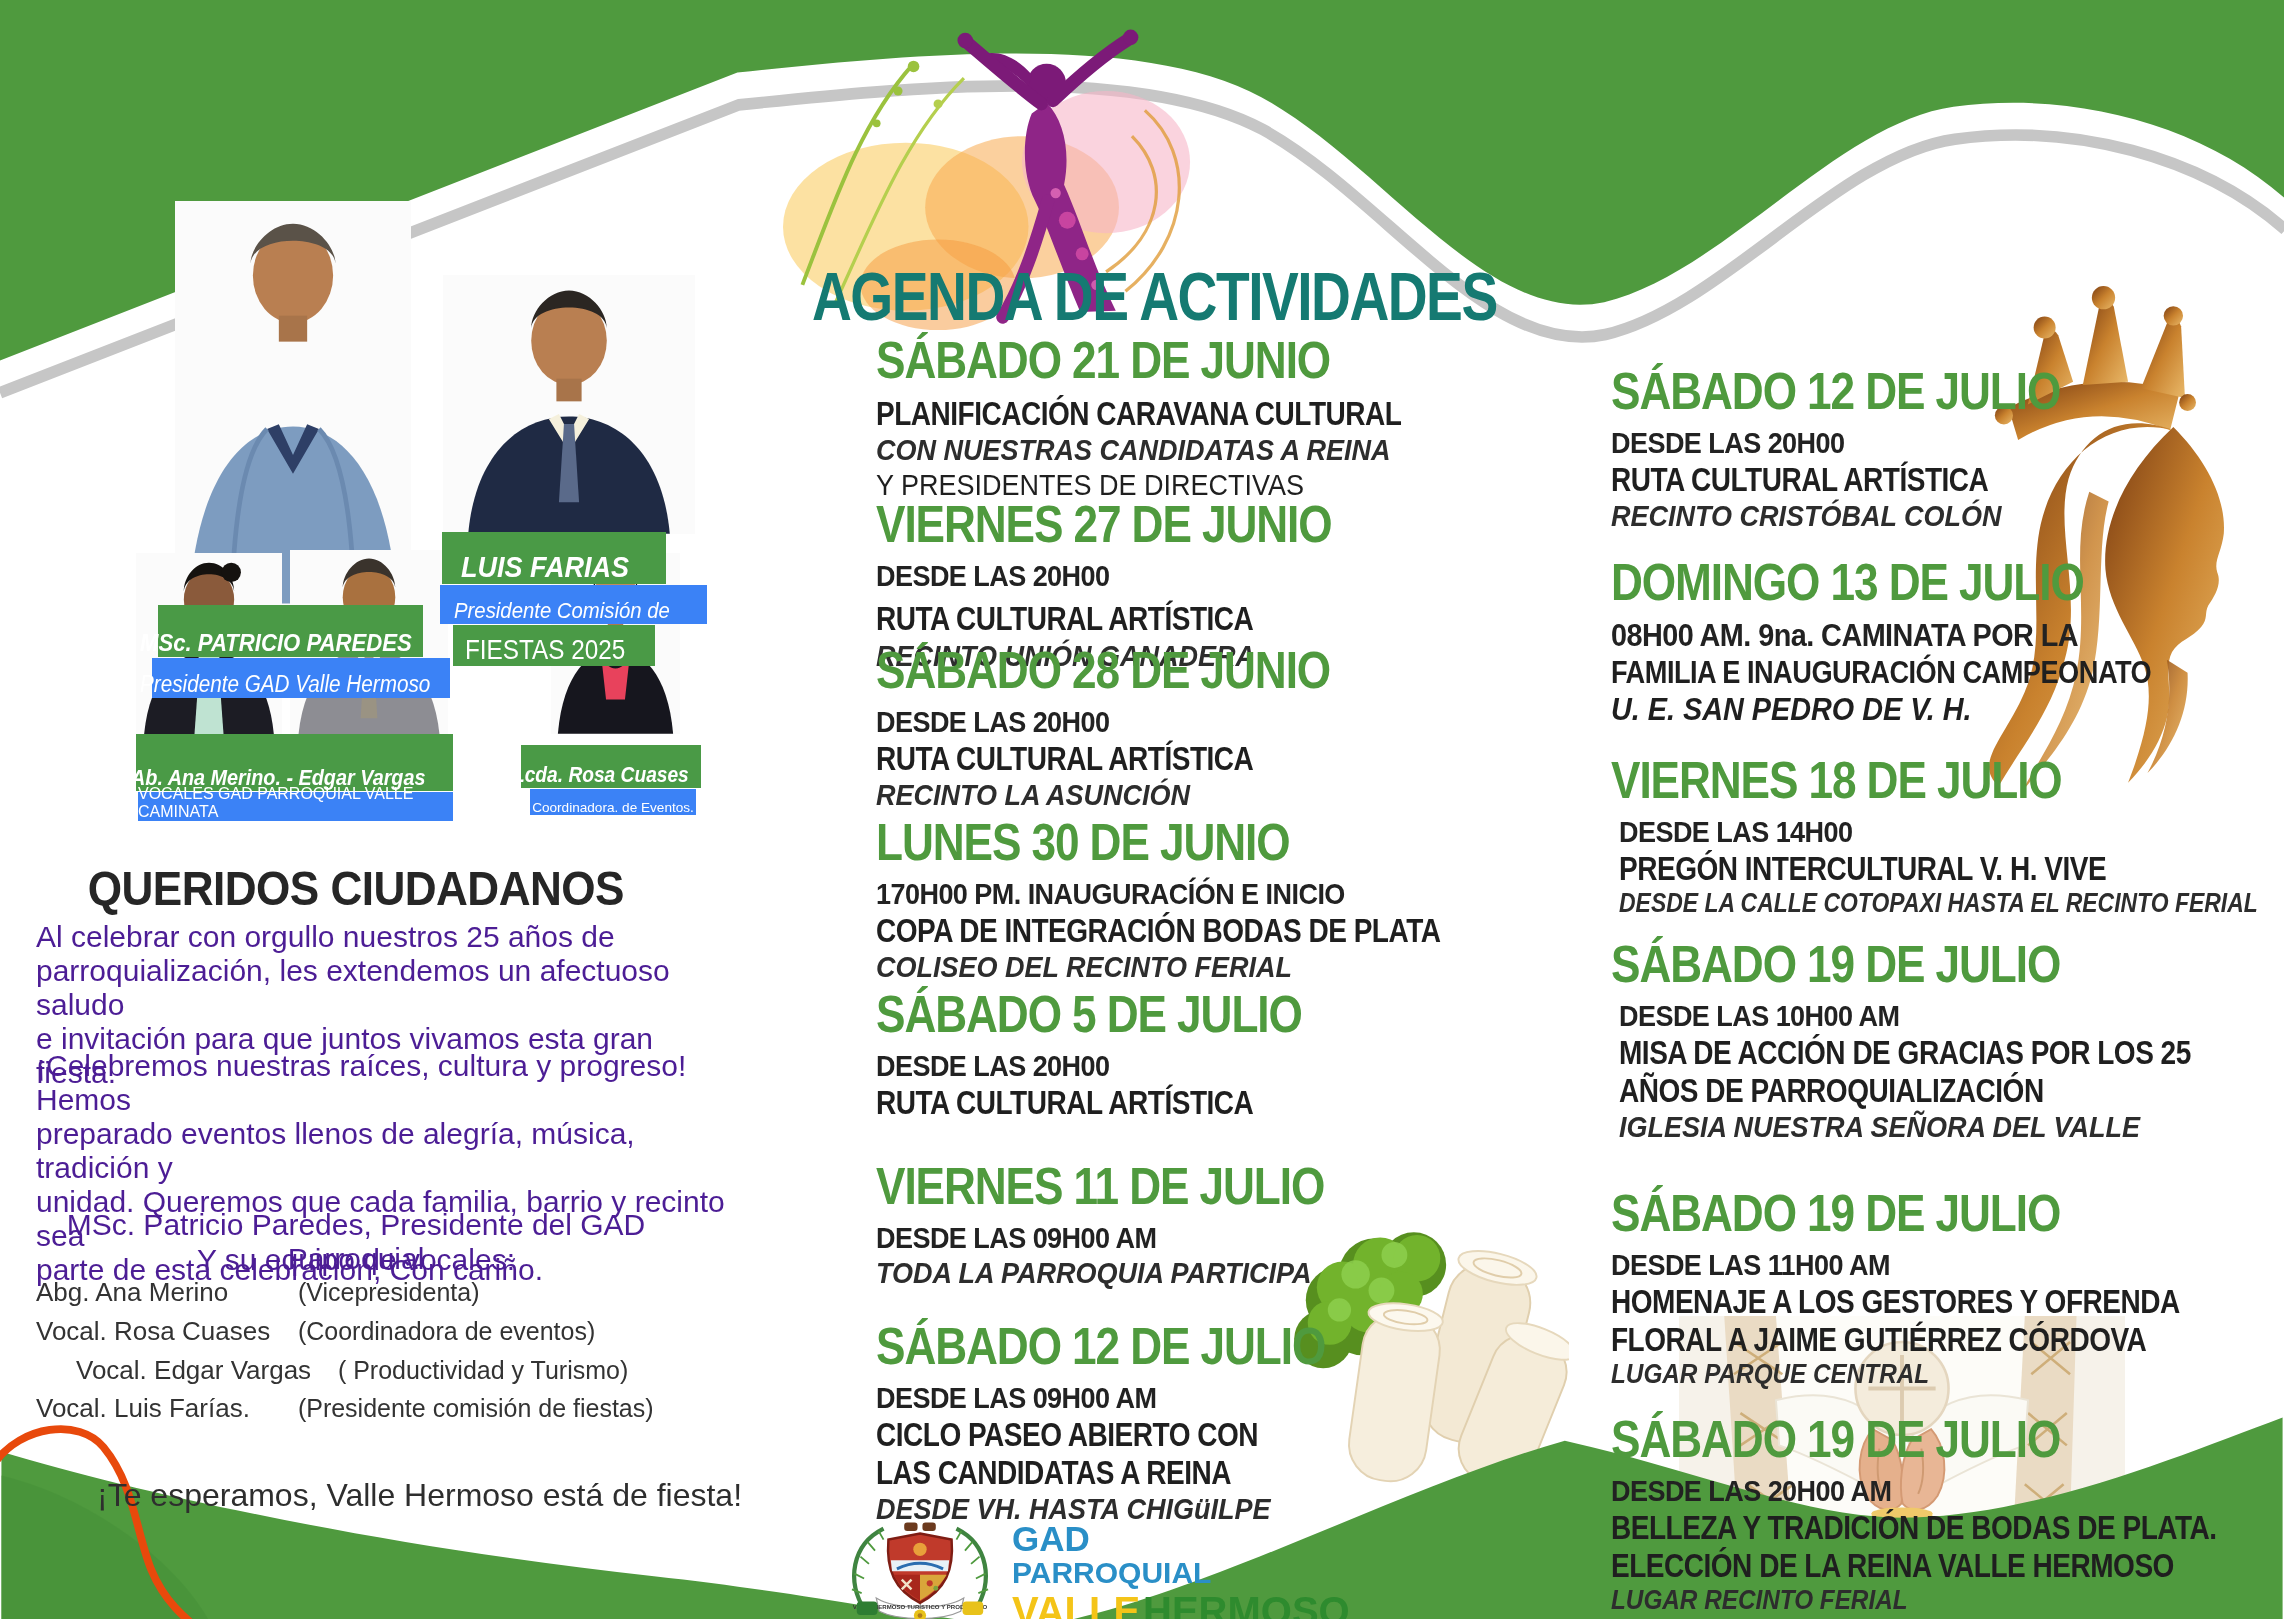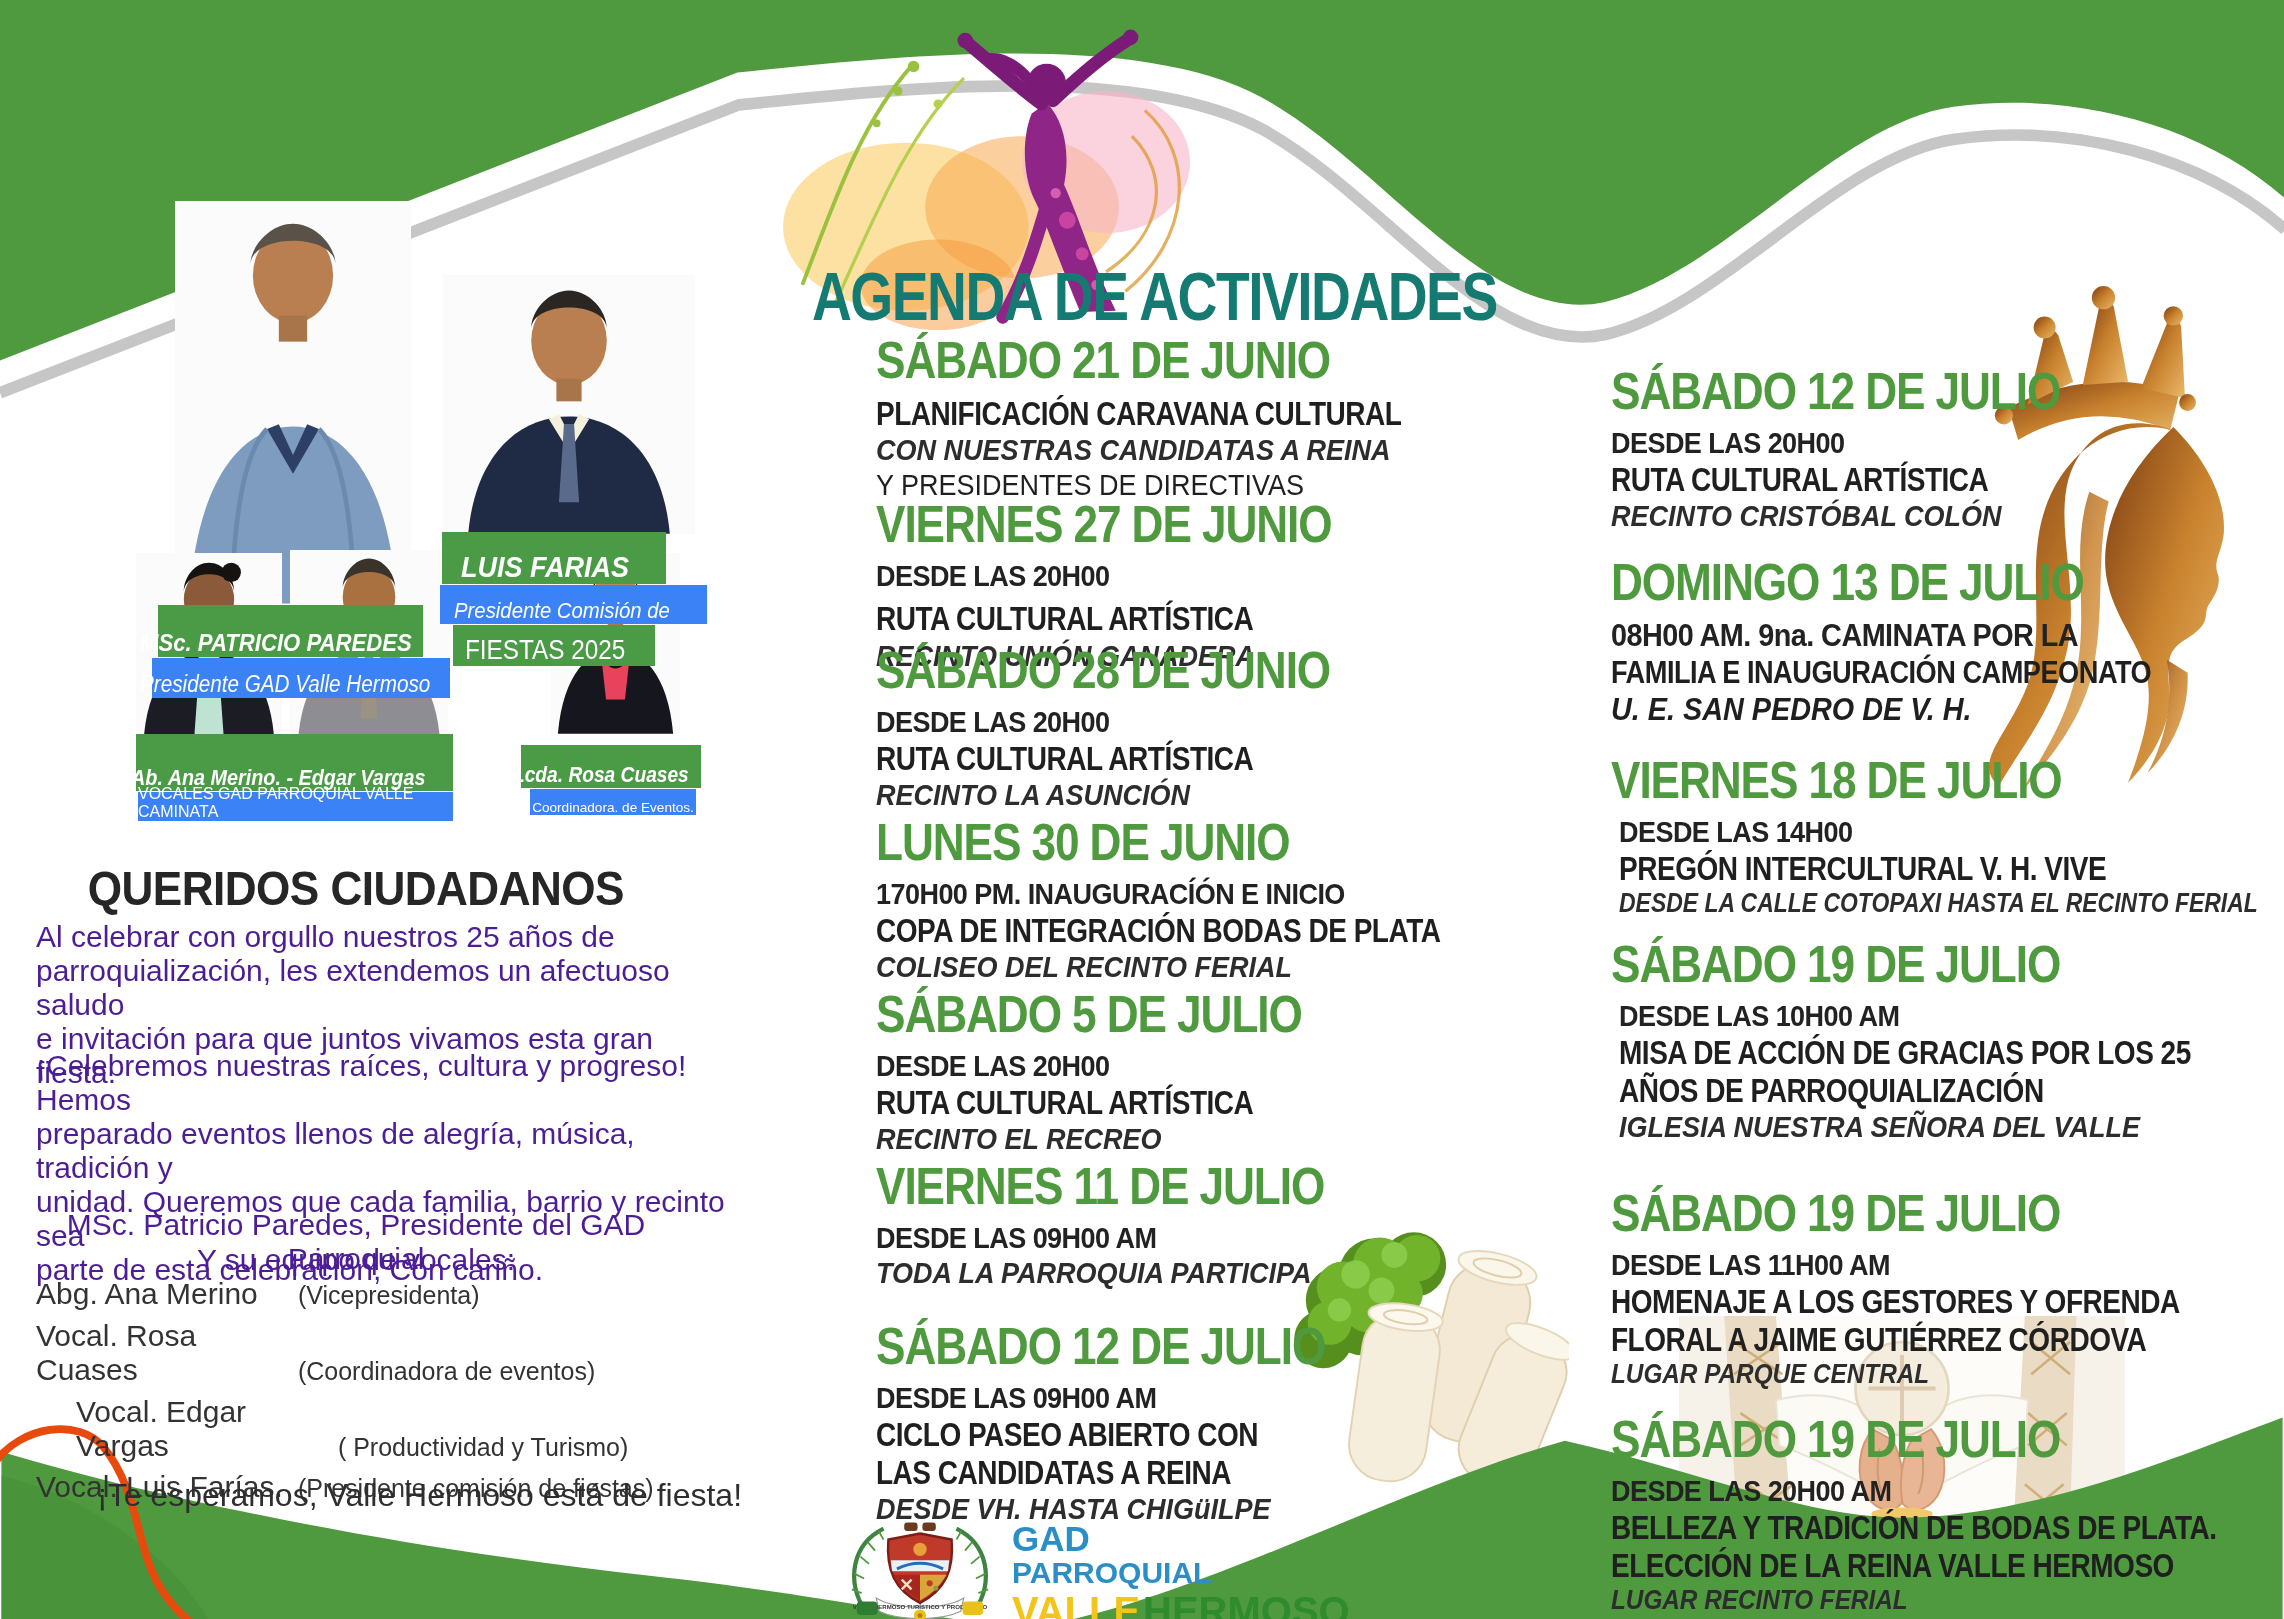--- a/index.html
+++ b/index.html
@@ -21,21 +21,21 @@
   .eline.bi{font-size:32px;font-weight:bold;font-style:italic;color:#1f1f1f;}
   .event{position:absolute;z-index:6;}
 
   
   .tag{position:absolute;z-index:7;display:flex;align-items:flex-end;justify-content:center;color:#fff;}
   .tag.green{background:#4a9a46;}
   .tag.teal{background:#3b82f6;}
   .tag .txt{font-weight:bold;font-style:italic;}
   .greet-title{font-size:49px;font-weight:bold;color:#262626;letter-spacing:-0.6px;text-align:center;z-index:6;}
   .para{font-size:30px;line-height:34px;color:#4c1d95;z-index:6;}
-  .teamname{display:inline-block;width:259px;font-size:30px;color:#333;}
+  .teamname{display:inline-block;width:259px;font-size:26px;color:#333;}
   .teamrole{font-size:25px;color:#333;}
   .photo{position:absolute;background:#fbfbfb;overflow:hidden;z-index:5;}
 
   
   .logo-gad{font-size:35px;font-weight:bold;color:#2a8fc7;letter-spacing:0;line-height:1.0;}
   .logo-parr{font-size:30px;font-weight:bold;color:#2a8fc7;line-height:1.1;}
   .logo-vh .v{font-size:40px;font-weight:bold;color:#f4c418;}
   .logo-vh .h{font-size:40px;font-weight:bold;color:#2e8b2e;}
 </style>
 </head>
@@ -343,21 +343,20 @@
   <div class="event" style="left:876px;top:816px;width:686px;">
     <div class="edate"><span class="cx">LUNES 30 DE JUNIO</span></div>
     <div class="eline t"><span class="cx9">170H00 PM. INAUGURACÍÓN E INICIO</span></div>
     <div class="eline b"><span class="cx">COPA DE INTEGRACIÓN BODAS DE PLATA</span></div>
     <div class="eline i"><span class="cx9">COLISEO DEL RECINTO FERIAL</span></div>
   </div>
   <div class="event" style="left:876px;top:988px;width:686px;">
     <div class="edate"><span class="cx">SÁBADO 5 DE JULIO</span></div>
     <div class="eline t"><span class="cx9">DESDE LAS 20H00</span></div>
     <div class="eline b"><span class="cx">RUTA CULTURAL ARTÍSTICA</span></div>
-    <div class="eline i"><span class="cx9">RECINTO EL RECREO</span></div>
   </div>
   <div class="event" style="left:876px;top:1160px;width:686px;">
     <div class="edate"><span class="cx">VIERNES 11 DE JULIO</span></div>
     <div class="eline t"><span class="cx9">DESDE LAS 09H00 AM</span></div>
     <div class="eline i"><span class="cx9">TODA LA PARROQUIA PARTICIPA</span></div>
   </div>
   <div class="event" style="left:876px;top:1320px;width:686px;">
     <div class="edate"><span class="cx">SÁBADO 12 DE JULIO</span></div>
     <div class="eline t"><span class="cx9">DESDE LAS 09H00 AM</span></div>
     <div class="eline b"><span class="cx">CICLO PASEO ABIERTO CON</span></div>

